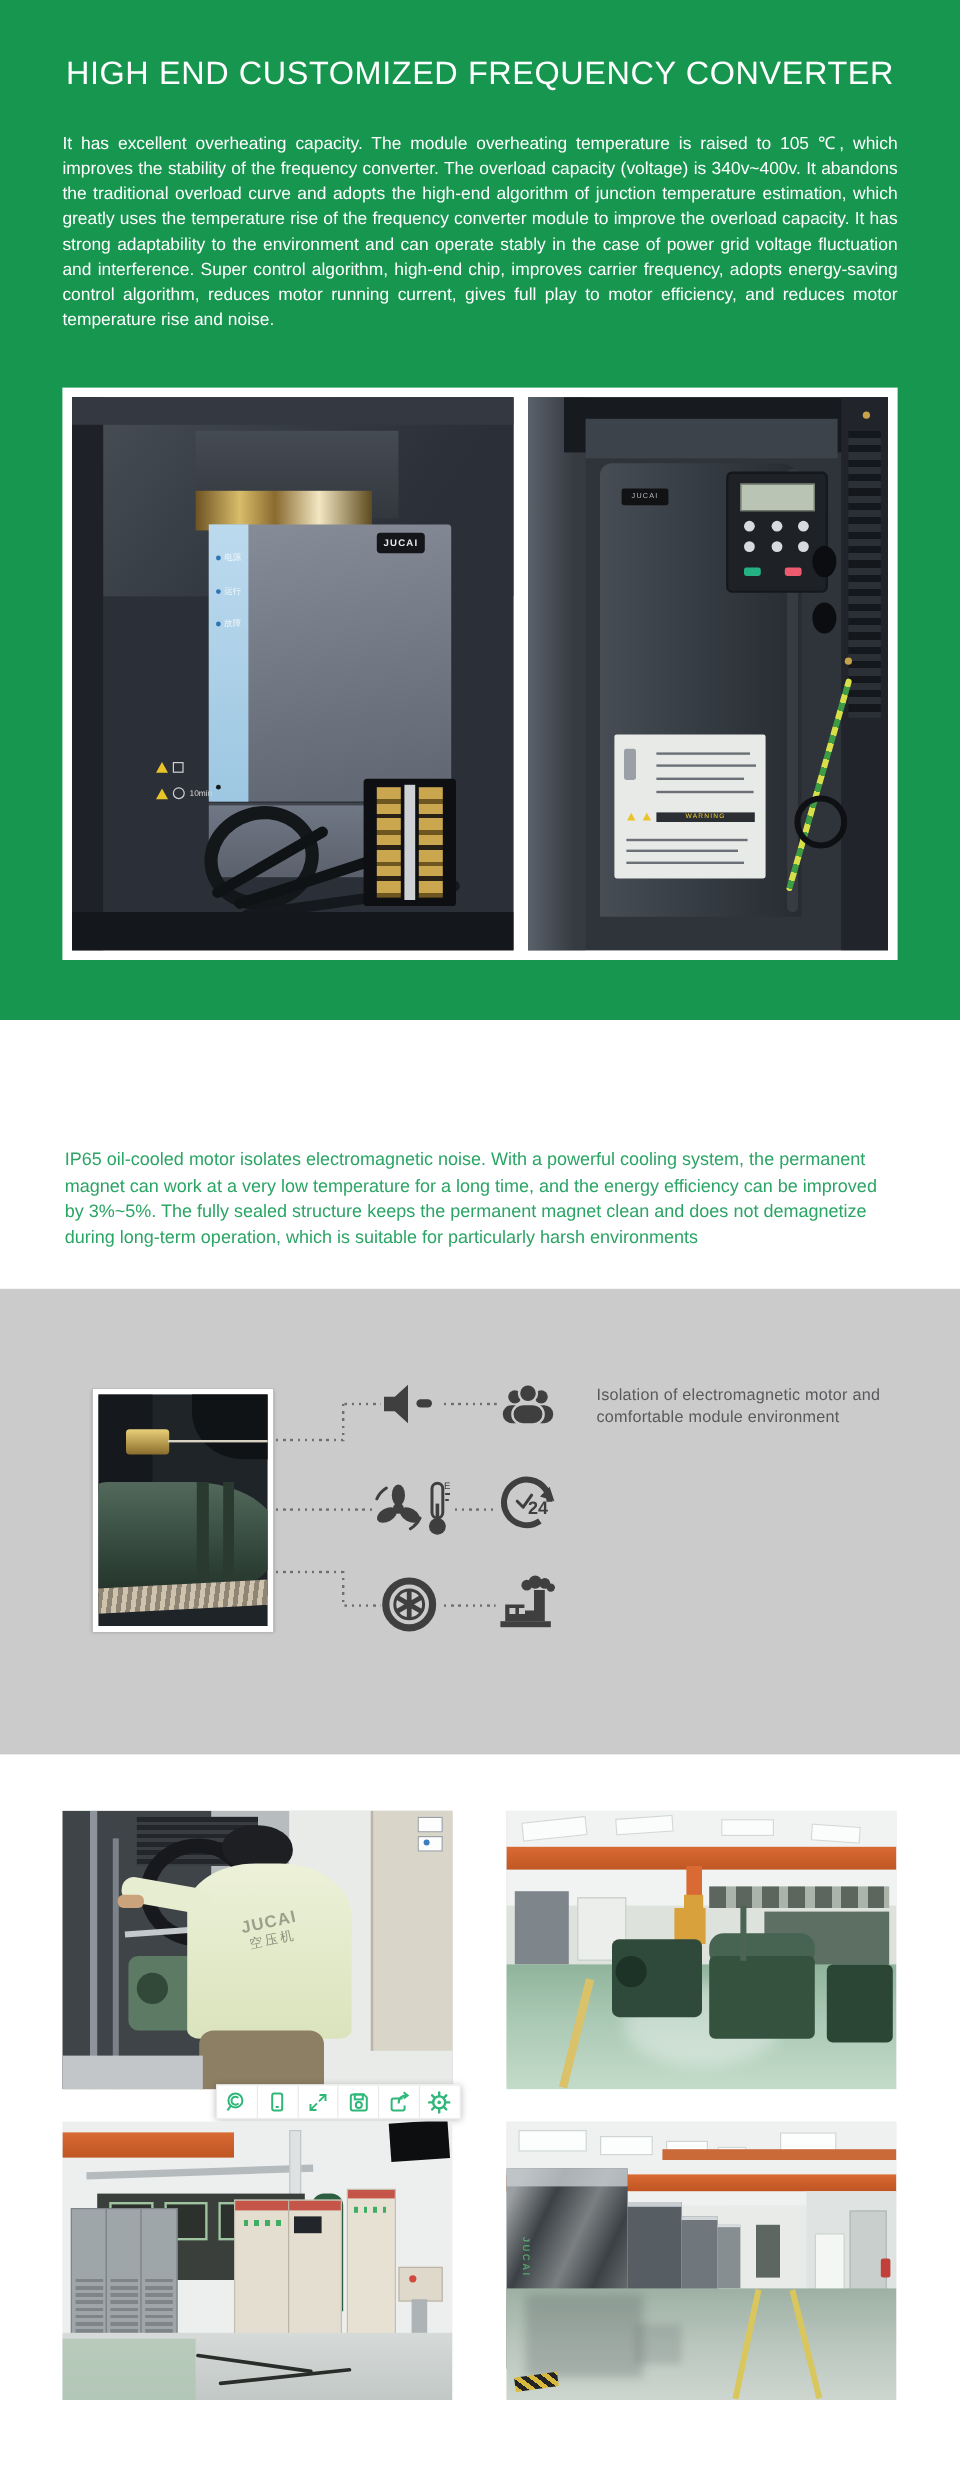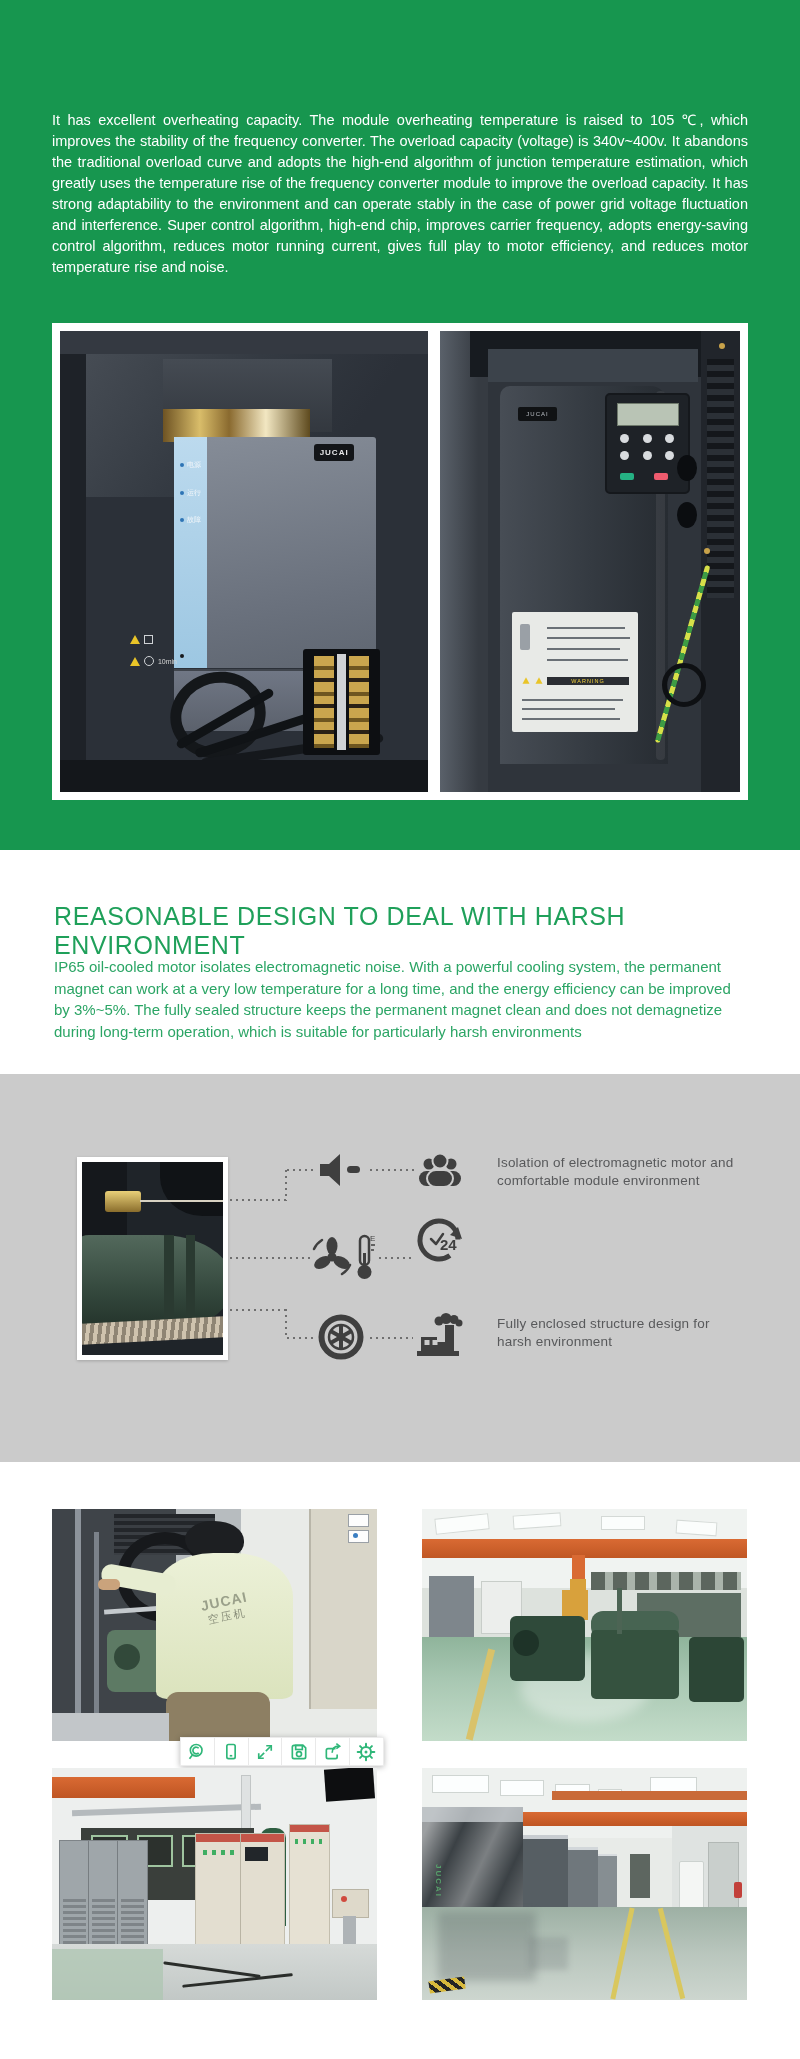--- a/index.html
+++ b/index.html
@@ -16,20 +16,21 @@
   .toolbar .cell{width:32.8px;height:27px;display:flex;align-items:center;justify-content:center;border-right:1px solid #e9e9e9;cursor:pointer;}
   .toolbar .cell:last-child{border-right:none;}
   .tinybar{position:absolute;background:#6a7076;height:2px;}
 </style>
 </head>
 <body>
 
 <div id="page">
 
   <div class="sec" style="top:0;height:850px;background:#17964F;">
+    <div class="s" style="left:0;top:46px;width:800px;text-align:center;color:#fff;font-size:27px;letter-spacing:.5px;font-weight:400;">HIGH END CUSTOMIZED FREQUENCY CONVERTER</div>
     <div class="s" style="left:52px;top:110px;width:696px;color:#fff;font-size:14.5px;line-height:21px;text-align:justify;">It has excellent overheating capacity. The module overheating temperature is raised to 105 ℃, which improves the stability of the frequency converter. The overload capacity (voltage) is 340v~400v. It abandons the traditional overload curve and adopts the high-end algorithm of junction temperature estimation, which greatly uses the temperature rise of the frequency converter module to improve the overload capacity. It has strong adaptability to the environment and can operate stably in the case of power grid voltage fluctuation and interference. Super control algorithm, high-end chip, improves carrier frequency, adopts energy-saving control algorithm, reduces motor running current, gives full play to motor efficiency, and reduces motor temperature rise and noise.</div>
 
     <div class="s" style="left:52px;top:323px;width:696px;height:477px;background:#fff;">
 
       <div class="photo" style="left:8px;top:8px;width:368px;height:461px;background:#2b3038;">
         <div class="s" style="left:0;top:0;width:100%;height:36%;background:linear-gradient(125deg,#4a5058 0%,#343a42 45%,#2b3038 75%);"></div>
         <div class="s" style="left:0;top:0;width:7%;height:100%;background:#1e2228;"></div>
         <div class="s" style="left:0;top:0;width:100%;height:5%;background:#343941;"></div>
         <div class="s" style="left:28%;top:6%;width:46%;height:16%;background:linear-gradient(180deg,#454b53,#33383f);"></div>
         <div class="s" style="left:28%;top:17%;width:40%;height:7%;background:linear-gradient(90deg,#6e5323,#d9bd6a 25%,#8a6a2f 45%,#f2e7c2 70%,#5e4a1e);"></div>
@@ -115,21 +116,20 @@
         <div class="s" style="left:79%;top:37%;width:20px;height:26px;border-radius:50%;background:#0b0d10;"></div>
         <div class="s" style="left:93%;top:2.5%;width:6px;height:6px;border-radius:50%;background:#c8a24a;"></div>
         <div class="s" style="left:88%;top:47%;width:6px;height:6px;border-radius:50%;background:#c8a24a;"></div>
         <div class="s" style="left:80%;top:50%;width:5px;height:40%;background:repeating-linear-gradient(180deg,#d7e049 0 7px,#3e9c44 7px 14px);transform:rotate(16deg);border-radius:3px;"></div>
         <div class="s" style="left:74%;top:72%;width:34px;height:34px;border:5px solid #0e1013;border-radius:50%;"></div>
       </div>
     </div>
   </div>
 
   <div class="sec" style="top:850px;height:224px;background:#ffffff;">
-    <div class="s" style="left:54px;top:52px;width:700px;color:#1FA05A;font-size:25px;letter-spacing:.6px;font-weight:400;">REASONABLE DESIGN TO DEAL WITH HARSH ENVIRONMENT</div>
     <div class="s" style="left:54px;top:106px;width:692px;color:#2BA565;font-size:15px;line-height:21.5px;">IP65 oil-cooled motor isolates electromagnetic noise. With a powerful cooling system, the permanent magnet can work at a very low temperature for a long time, and the energy efficiency can be improved by 3%~5%. The fully sealed structure keeps the permanent magnet clean and does not demagnetize during long-term operation, which is suitable for particularly harsh environments</div>
   </div>
 
   <div class="sec" style="top:1074px;height:388px;background:#CBCBCB;">
 
     <div class="photo" style="left:77px;top:83px;width:151px;height:203px;background:#1f2429;border:5px solid #ffffff;box-sizing:border-box;box-shadow:0 1px 3px rgba(0,0,0,.2);">
       <div class="s" style="left:0;top:0;width:32%;height:42%;background:#15181c;"></div>
       <div class="s" style="left:55%;top:-6%;width:50%;height:34%;background:#101316;border-radius:0 0 0 60%;"></div>
       <div class="s" style="left:16%;top:15%;width:26%;height:11%;background:linear-gradient(180deg,#e9d079,#8a6d2c);border-radius:3px;"></div>
       <div class="s" style="left:41%;top:19.5%;width:62%;height:2px;background:#d8d2c2;"></div>
@@ -190,21 +190,21 @@
     <div class="s" style="left:353px;top:159px;">
       <svg width="24" height="48" viewBox="0 0 24 48">
         <rect x="7" y="3" width="9" height="29" rx="4.5" fill="none" stroke="#3f3f3f" stroke-width="2.5"></rect>
         <circle cx="11.5" cy="39" r="7" fill="#3f3f3f"></circle>
         <rect x="10" y="20" width="3" height="18" fill="#3f3f3f"></rect>
         <line x1="18" y1="12" x2="22" y2="12" stroke="#3f3f3f" stroke-width="1.5"></line>
         <line x1="18" y1="17" x2="21" y2="17" stroke="#3f3f3f" stroke-width="1.5"></line>
         <text x="17" y="8" font-size="8" fill="#3f3f3f">E</text>
       </svg>
     </div>
-    <div class="s" style="left:415px;top:142px;text-decoration:underline;">
+    <div class="s" style="left:415px;top:154px;text-decoration:underline;">
       <svg width="48" height="48" viewBox="0 0 48 48">
         <circle cx="24" cy="24" r="19" fill="none" stroke="#3f3f3f" stroke-width="5" stroke-dasharray="100 20" transform="rotate(55 24 24)"></circle>
         <polygon points="43,11 47,23 35,19" fill="#3f3f3f"></polygon>
         <path d="M16 23 l5 5 M21 28 l7 -10" stroke="#3f3f3f" stroke-width="2.5" fill="none" stroke-linecap="round"></path>
         <text x="25" y="34" font-size="15" font-weight="bold" fill="#3f3f3f">24</text>
       </svg>
     </div>
 
     <div class="s" style="left:318px;top:240px;">
       <svg width="46" height="46" viewBox="0 0 46 46">
@@ -225,24 +225,20 @@
         <path d="M9 40 V26 h16 v5 h8 v9 z"></path>
         <rect x="33" y="14" width="9" height="26"></rect>
         <circle cx="27" cy="10" r="4.5"></circle>
             <circle cx="34" cy="7.5" r="5.5"></circle>
             <circle cx="42" cy="8.5" r="4.5"></circle>
             <circle cx="47" cy="12" r="3.5"></circle>
         <rect x="12.5" y="29" width="5" height="5" fill="#cbcbcb"></rect>
         <rect x="20.5" y="29" width="5" height="5" fill="#cbcbcb"></rect>
       </g>
         </svg>
-    </div>
-    <div class="feature-text" style="left:497px;top:241px;">
-      <div>Fully enclosed structure design for</div>
-      <div>harsh environment</div>
     </div>
   </div>
 
   <div class="photo" style="left:52px;top:1509px;width:325px;height:232px;background:#b7bcbf;">
     <div class="s" style="left:0;top:0;width:38%;height:100%;background:#3f4449;"></div>
     <div class="s" style="left:7%;top:0;width:6px;height:100%;background:#8d949b;"></div>
     <div class="s" style="left:13%;top:10%;width:5px;height:90%;background:#7b828a;"></div>
     <div class="s" style="left:19%;top:2%;width:31%;height:18%;background:repeating-linear-gradient(180deg,#23262a 0 4px,#3a3e43 4px 7px);"></div>
     <div class="s" style="left:58%;top:0;width:42%;height:100%;background:#e9ebe8;"></div>
     <div class="s" style="left:79%;top:0;width:21%;height:86%;background:#d9d6c9;border-left:2px solid #b9b6a9;"></div>

